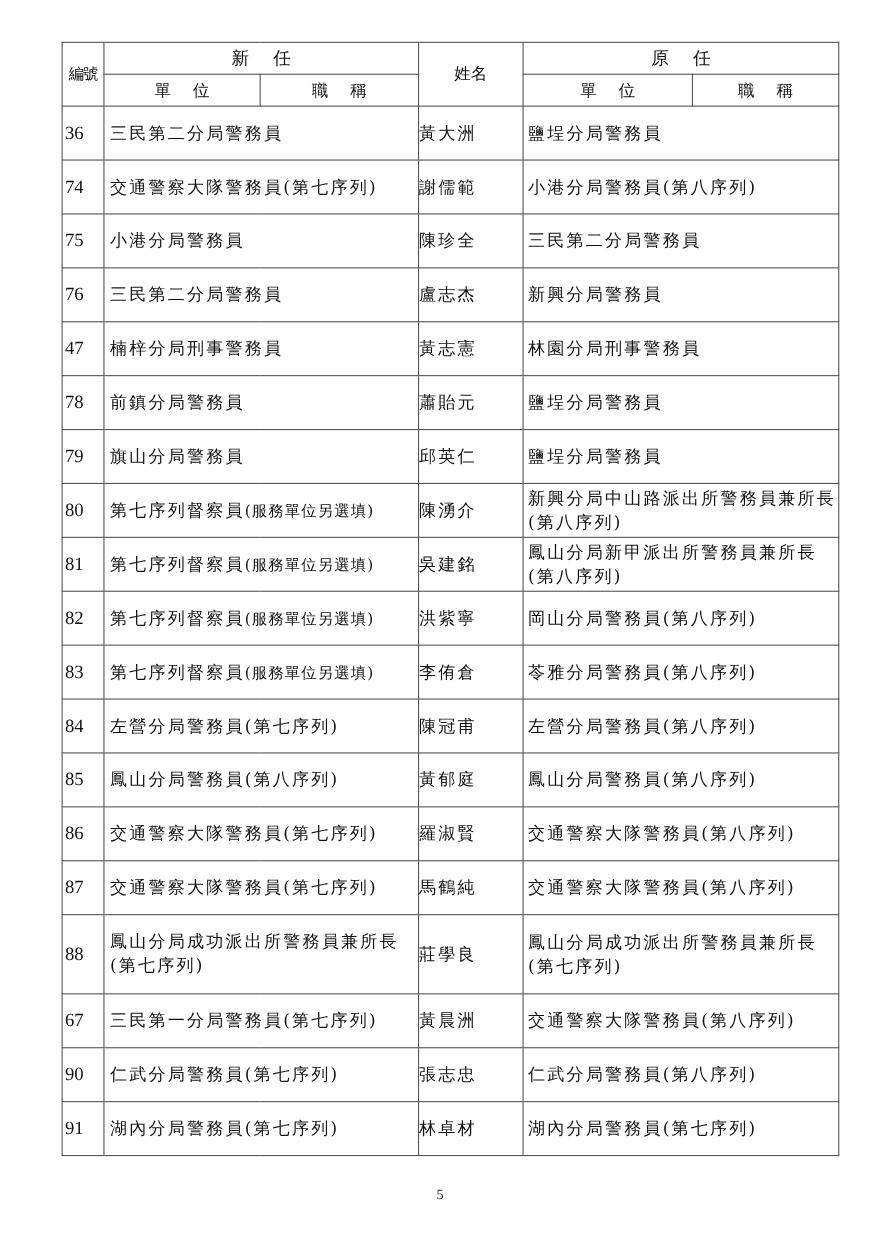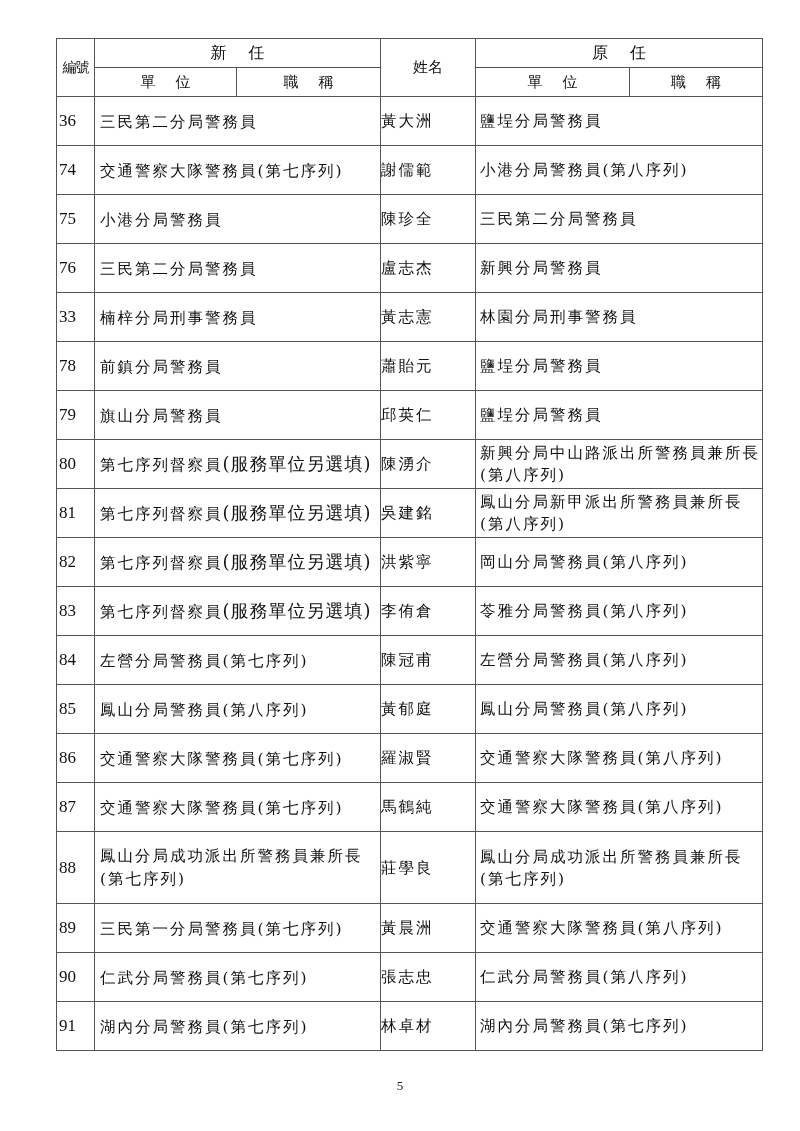--- a/index.html
+++ b/index.html
@@ -73,21 +73,21 @@
       letter-spacing: 2px;
     }
     .cell-name {
       letter-spacing: 2px;
     }
     .cell-oldpos {
       padding-left: 4px !important;
       letter-spacing: 2px;
     }
     .note {
-      font-size: 18px;
+      font-size: 14px;
       letter-spacing: 1px;
     }
     .page-number {
       position: absolute;
       top: 1078px;
       left: 0;
       width: 800px;
       text-align: center;
       font-family: "Liberation Serif", serif;
       font-size: 13px;
@@ -144,21 +144,21 @@
   </tr>
 
   <tr class="row">
     <td class="cell-num">76</td>
     <td class="cell-newpos" colspan="2"><span>三民第二分局警務員</span><span class="note"></span></td>
     <td class="cell-name">盧志杰</td>
     <td class="cell-oldpos" colspan="2">新興分局警務員</td>
   </tr>
 
   <tr class="row">
-    <td class="cell-num">33</td>
+    <td class="cell-num">47</td>
     <td class="cell-newpos" colspan="2"><span>楠梓分局刑事警務員</span><span class="note"></span></td>
     <td class="cell-name">黃志憲</td>
     <td class="cell-oldpos" colspan="2">林園分局刑事警務員</td>
   </tr>
 
   <tr class="row">
     <td class="cell-num">78</td>
     <td class="cell-newpos" colspan="2"><span>前鎮分局警務員</span><span class="note"></span></td>
     <td class="cell-name">蕭貽元</td>
     <td class="cell-oldpos" colspan="2">鹽埕分局警務員</td>
@@ -228,21 +228,21 @@
   </tr>
 
   <tr class="row tall">
     <td class="cell-num">88</td>
     <td class="cell-newpos" colspan="2"><span>鳳山分局成功派出所警務員兼所長 (第七序列)</span><span class="note"></span></td>
     <td class="cell-name">莊學良</td>
     <td class="cell-oldpos" colspan="2">鳳山分局成功派出所警務員兼所長(第七序列)</td>
   </tr>
 
   <tr class="row">
-    <td class="cell-num">89</td>
+    <td class="cell-num">67</td>
     <td class="cell-newpos" colspan="2"><span>三民第一分局警務員(第七序列)</span><span class="note"></span></td>
     <td class="cell-name">黃晨洲</td>
     <td class="cell-oldpos" colspan="2">交通警察大隊警務員(第八序列)</td>
   </tr>
 
   <tr class="row">
     <td class="cell-num">90</td>
     <td class="cell-newpos" colspan="2"><span>仁武分局警務員(第七序列)</span><span class="note"></span></td>
     <td class="cell-name">張志忠</td>
     <td class="cell-oldpos" colspan="2">仁武分局警務員(第八序列)</td>

